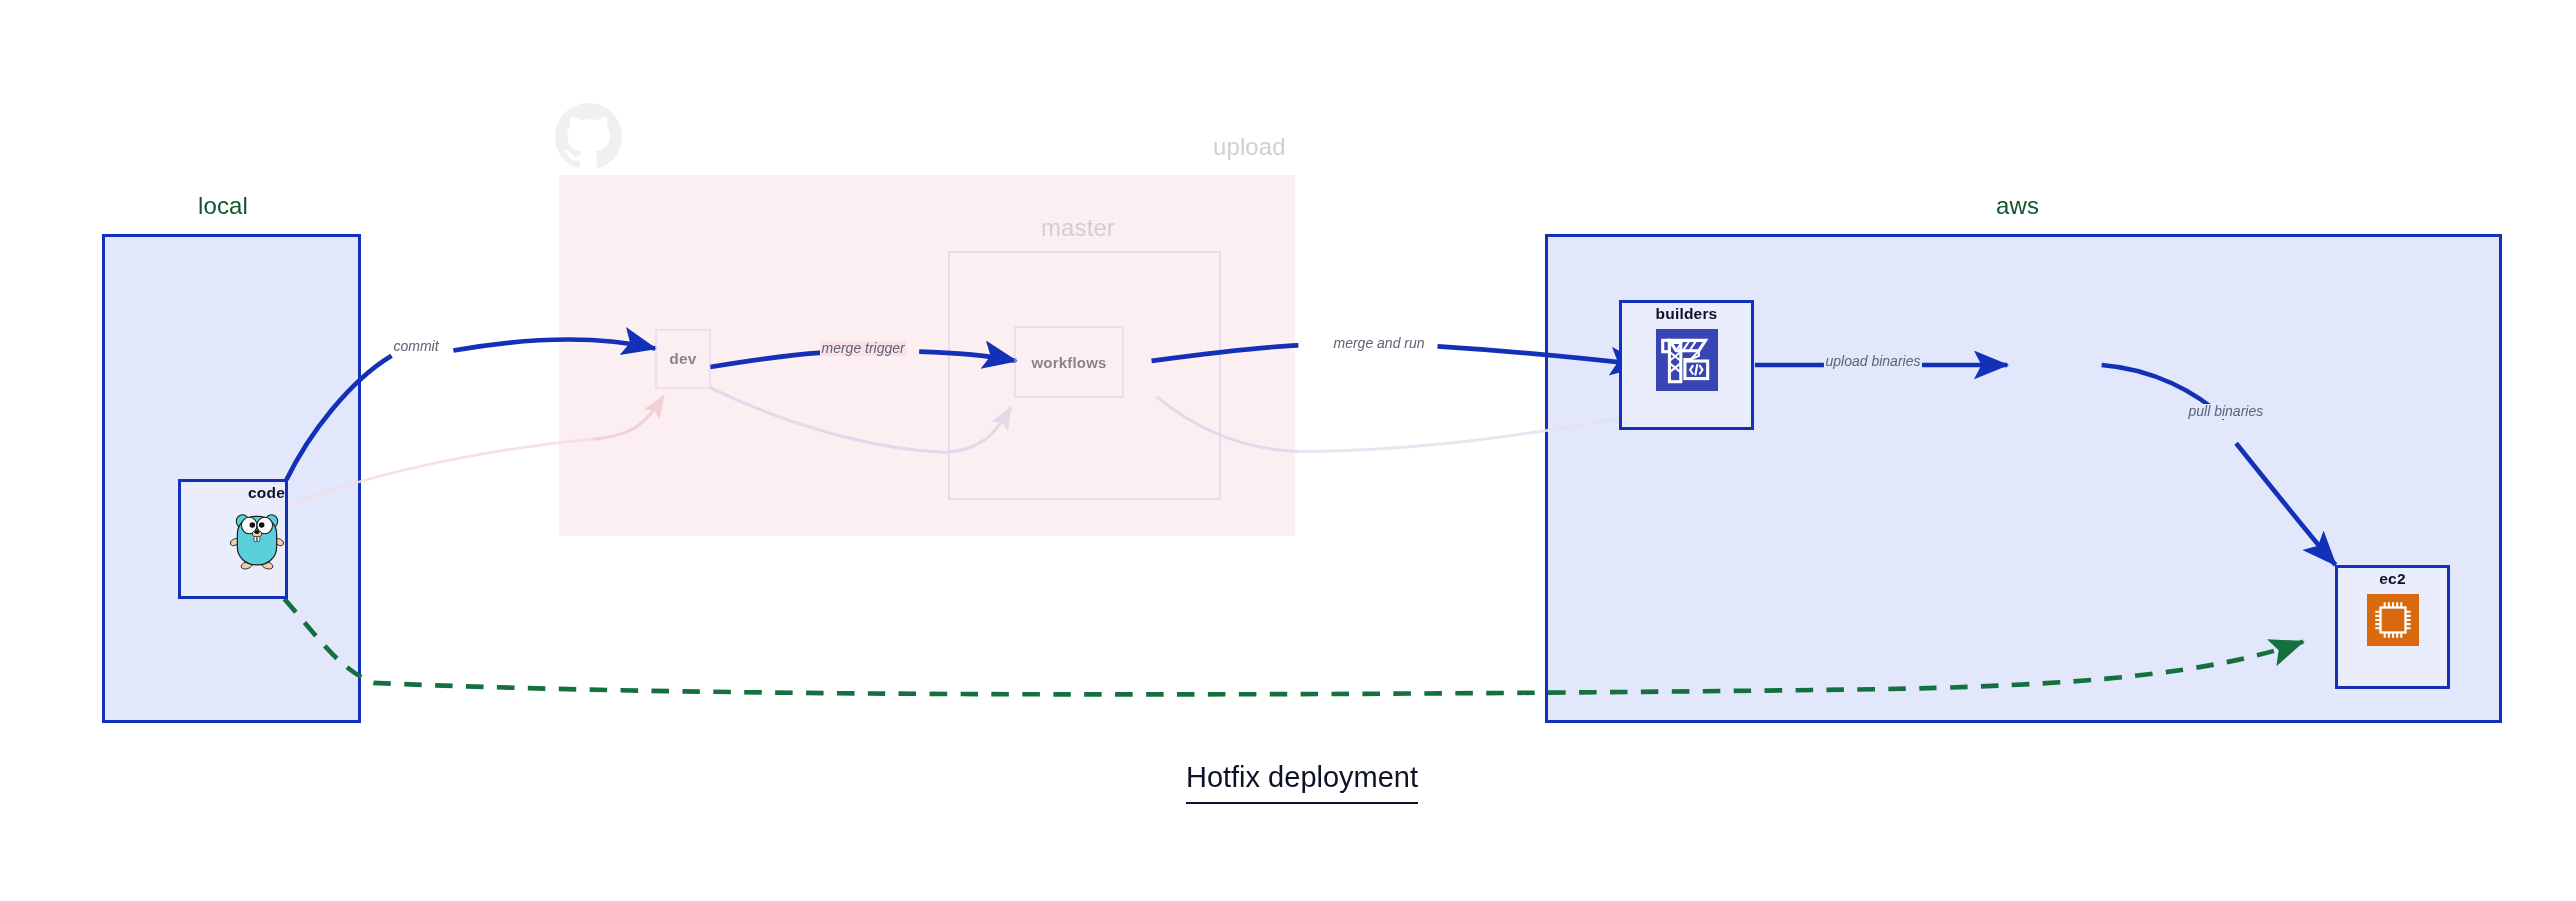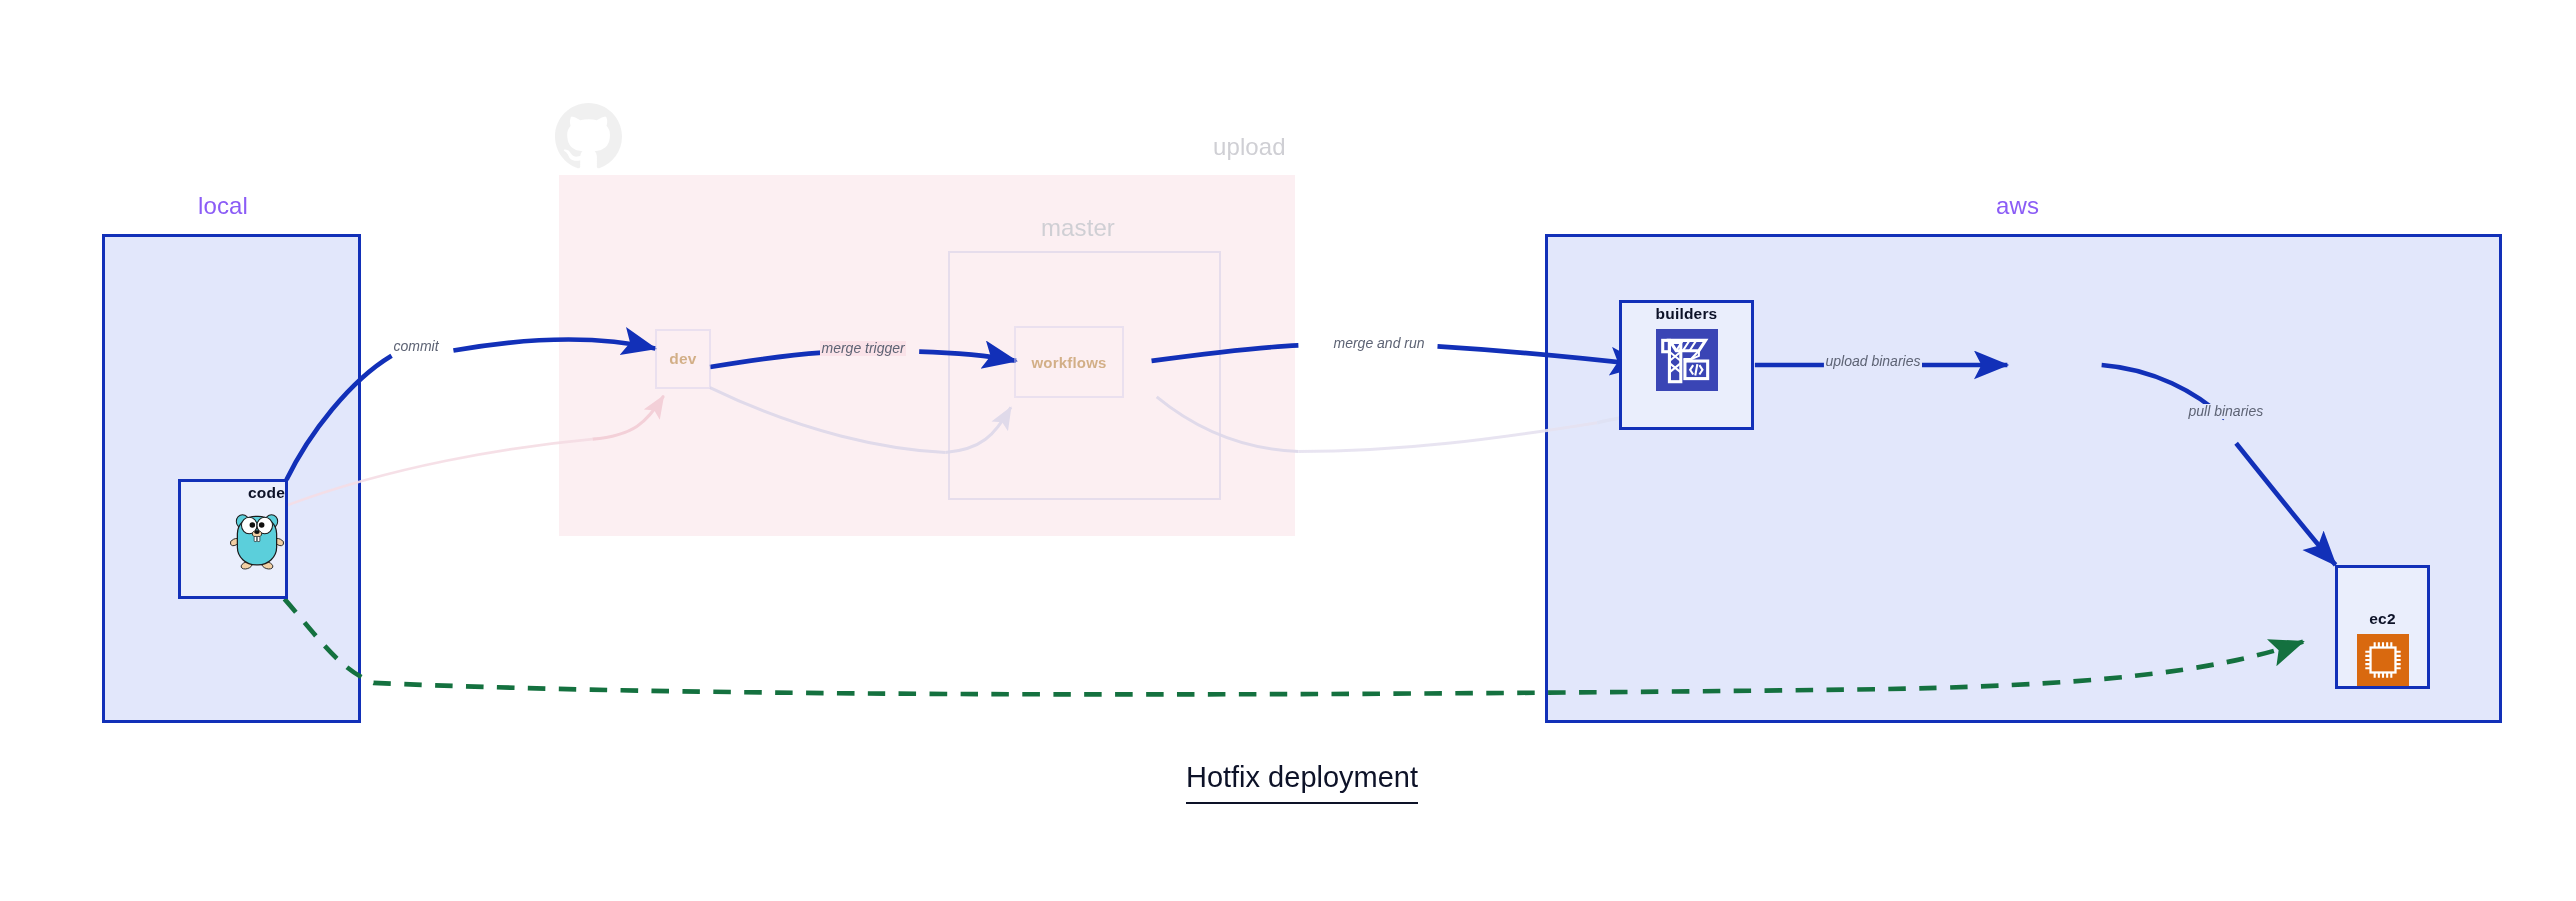--- a/index.html
+++ b/index.html
@@ -17,40 +17,40 @@
   }
   .cluster-github{
     background:#fae2e8;border:0;opacity:.55;
   }
   .cluster-master{
     background:transparent;border:2.6px solid #c9c3e4;opacity:.42;
   }
 
   .cluster-label{
     position:absolute;white-space:nowrap;
-    font-size:24px;color:#8b5cf6;letter-spacing:0.1px;
+    font-size:24px;color:#14532d;letter-spacing:0.1px;
   }
   .cluster-label.faded{color:#cfcfd4;}
 
   
   .node{
     position:absolute;box-sizing:border-box;
     background:#eaeefc;border:3.1px solid #1230b8;
     display:flex;flex-direction:column;align-items:center;
   }
   .node-title{
     font-size:15.5px;font-weight:bold;color:#0d1228;
     margin-top:3px;letter-spacing:0.2px;line-height:1;
   }
   .node-icon{margin-top:7.2px;display:block;}
 
   .node.ghost{
     background:transparent;border:2.6px solid #d6d0ec;opacity:.45;
   }
-  .node.ghost .node-title{color:#a16207;}
+  .node.ghost .node-title{color:#000000;}
 
   
   .edge-label{
     position:absolute;white-space:nowrap;
     font-size:14px;font-style:italic;color:#5d6374;
     background:#ffffff;padding:0 1.5px;line-height:1.05;
   }
   .edge-label.on-blue{background:#e2e7fb;}
   .edge-label.on-pink{background:#fae2e8;}
 
@@ -192,21 +192,21 @@
         <path d="M83,42 L68,58 M68,58 L53,58 M53,58 L68,58" stroke-width="4"></path>
         <path d="M83,42 L83,52 L60,62 L60,58" stroke-width="4"></path>
 
         <rect x="56" y="62" width="44" height="34"></rect>
         <path d="M72,70 L66,79 L72,88 M84,70 L90,79 L84,88 M80,68 L76,90" stroke-width="4"></path>
       </g>
     </svg>
   </div>
 
 
-  <div class="node" style="left:2335px;top:565px;width:95px;height:124px;justify-content:flex-end;">
+  <div class="node" style="left:2335px;top:565px;width:115px;height:124px;">
     <div class="node-title">ec2</div>
     <svg class="node-icon" width="52" height="52" viewBox="0 0 100 100">
       <rect x="0" y="0" width="100" height="100" fill="#d9690f"></rect>
       <g fill="none" stroke="#ffffff" stroke-width="4.4">
         <rect x="26" y="26" width="48" height="48"></rect>
         <rect x="18" y="18" width="64" height="64" stroke-width="0" fill="none"></rect>
 
         <path d="M34,26 L34,16 M42,26 L42,16 M50,26 L50,16 M58,26 L58,16 M66,26 L66,16" stroke-width="4"></path>
 
         <path d="M34,74 L34,84 M42,74 L42,84 M50,74 L50,84 M58,74 L58,84 M66,74 L66,84" stroke-width="4"></path>

